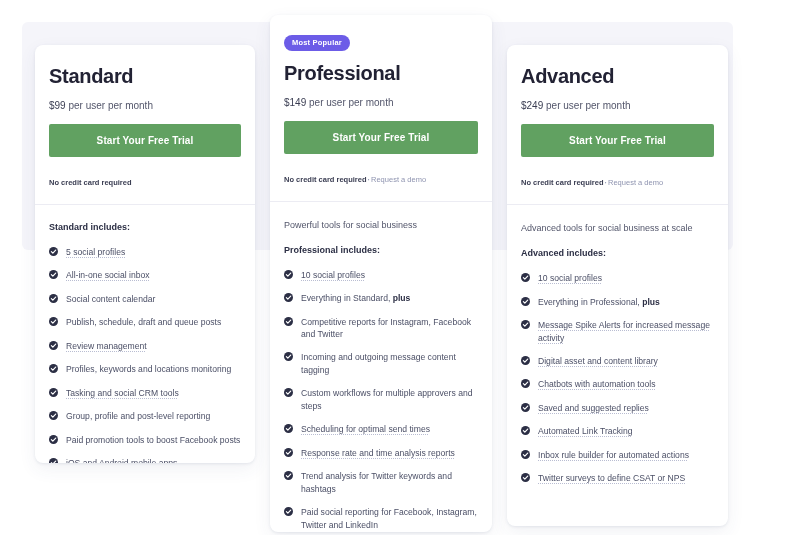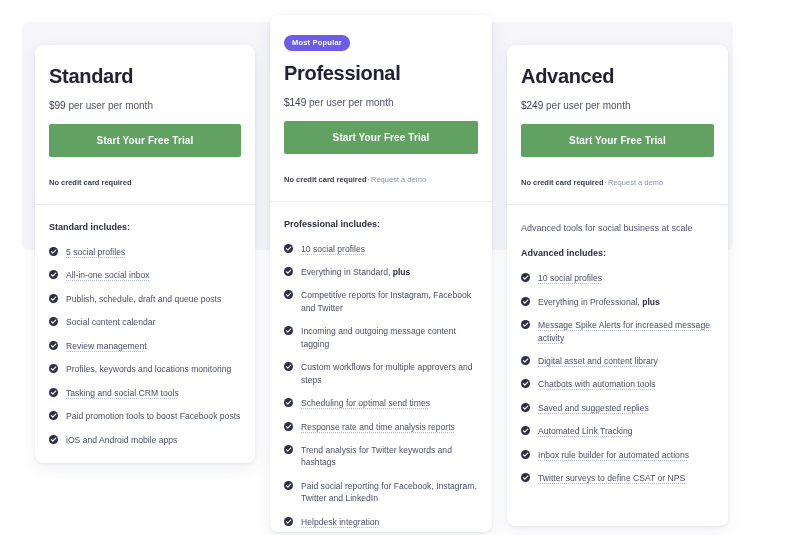--- a/index.html
+++ b/index.html
@@ -209,37 +209,41 @@
                   <circle cx="8" cy="8" r="8" fill="#2c2f45"></circle>
                   <path d="M4.2 8.2 L6.8 10.8 L11.9 5.4" stroke="#ffffff" stroke-width="2.1" fill="none" stroke-linecap="round" stroke-linejoin="round"></path>
                 </svg></span><span class="label link">5 social profiles</span></li>
             <li class="feature"><span class="check"><svg viewBox="0 0 16 16" width="9" height="9" aria-hidden="true">
                   <circle cx="8" cy="8" r="8" fill="#2c2f45"></circle>
                   <path d="M4.2 8.2 L6.8 10.8 L11.9 5.4" stroke="#ffffff" stroke-width="2.1" fill="none" stroke-linecap="round" stroke-linejoin="round"></path>
                 </svg></span><span class="label link">All-in-one social inbox</span></li>
             <li class="feature"><span class="check"><svg viewBox="0 0 16 16" width="9" height="9" aria-hidden="true">
                   <circle cx="8" cy="8" r="8" fill="#2c2f45"></circle>
                   <path d="M4.2 8.2 L6.8 10.8 L11.9 5.4" stroke="#ffffff" stroke-width="2.1" fill="none" stroke-linecap="round" stroke-linejoin="round"></path>
+                </svg></span><span class="label">Social content calendar</span></li>
+            <li class="feature"><span class="check"><svg viewBox="0 0 16 16" width="9" height="9" aria-hidden="true">
+                  <circle cx="8" cy="8" r="8" fill="#2c2f45"></circle>
+                  <path d="M4.2 8.2 L6.8 10.8 L11.9 5.4" stroke="#ffffff" stroke-width="2.1" fill="none" stroke-linecap="round" stroke-linejoin="round"></path>
                 </svg></span><span class="label">Publish, schedule, draft and queue posts</span></li>
             <li class="feature"><span class="check"><svg viewBox="0 0 16 16" width="9" height="9" aria-hidden="true">
                   <circle cx="8" cy="8" r="8" fill="#2c2f45"></circle>
                   <path d="M4.2 8.2 L6.8 10.8 L11.9 5.4" stroke="#ffffff" stroke-width="2.1" fill="none" stroke-linecap="round" stroke-linejoin="round"></path>
-                </svg></span><span class="label">Social content calendar</span></li>
-            <li class="feature"><span class="check"><svg viewBox="0 0 16 16" width="9" height="9" aria-hidden="true">
-                  <circle cx="8" cy="8" r="8" fill="#2c2f45"></circle>
-                  <path d="M4.2 8.2 L6.8 10.8 L11.9 5.4" stroke="#ffffff" stroke-width="2.1" fill="none" stroke-linecap="round" stroke-linejoin="round"></path>
                 </svg></span><span class="label link">Review management</span></li>
             <li class="feature"><span class="check"><svg viewBox="0 0 16 16" width="9" height="9" aria-hidden="true">
                   <circle cx="8" cy="8" r="8" fill="#2c2f45"></circle>
                   <path d="M4.2 8.2 L6.8 10.8 L11.9 5.4" stroke="#ffffff" stroke-width="2.1" fill="none" stroke-linecap="round" stroke-linejoin="round"></path>
                 </svg></span><span class="label">Profiles, keywords and locations monitoring</span></li>
             <li class="feature"><span class="check"><svg viewBox="0 0 16 16" width="9" height="9" aria-hidden="true">
                   <circle cx="8" cy="8" r="8" fill="#2c2f45"></circle>
                   <path d="M4.2 8.2 L6.8 10.8 L11.9 5.4" stroke="#ffffff" stroke-width="2.1" fill="none" stroke-linecap="round" stroke-linejoin="round"></path>
                 </svg></span><span class="label link">Tasking and social CRM tools</span></li>
+            <li class="feature"><span class="check"><svg viewBox="0 0 16 16" width="9" height="9" aria-hidden="true">
+                  <circle cx="8" cy="8" r="8" fill="#2c2f45"></circle>
+                  <path d="M4.2 8.2 L6.8 10.8 L11.9 5.4" stroke="#ffffff" stroke-width="2.1" fill="none" stroke-linecap="round" stroke-linejoin="round"></path>
+                </svg></span><span class="label">Group, profile and post-level reporting</span></li>
             <li class="feature"><span class="check"><svg viewBox="0 0 16 16" width="9" height="9" aria-hidden="true">
                   <circle cx="8" cy="8" r="8" fill="#2c2f45"></circle>
                   <path d="M4.2 8.2 L6.8 10.8 L11.9 5.4" stroke="#ffffff" stroke-width="2.1" fill="none" stroke-linecap="round" stroke-linejoin="round"></path>
                 </svg></span><span class="label">Paid promotion tools to boost Facebook posts</span></li>
             <li class="feature"><span class="check"><svg viewBox="0 0 16 16" width="9" height="9" aria-hidden="true">
                   <circle cx="8" cy="8" r="8" fill="#2c2f45"></circle>
                   <path d="M4.2 8.2 L6.8 10.8 L11.9 5.4" stroke="#ffffff" stroke-width="2.1" fill="none" stroke-linecap="round" stroke-linejoin="round"></path>
                 </svg></span><span class="label">iOS and Android mobile apps</span></li>
           </ul>
       </div>
@@ -253,20 +257,21 @@
           <span class="amount">$149</span>
           <span>per user per month</span>
         </div>
         <button class="cta">Start Your Free Trial</button>
         <div class="note">
           <span>No credit card required</span><span class="sep">·</span><span class="demo-link">Request a demo</span>
         </div>
       </div>
       <div class="divider"></div>
       <div class="card-body">
+        <div class="tagline">Powerful tools for social business</div>
         <div class="includes">Professional includes:</div>
         <ul class="features">
             <li class="feature"><span class="check"><svg viewBox="0 0 16 16" width="9" height="9" aria-hidden="true">
                   <circle cx="8" cy="8" r="8" fill="#2c2f45"></circle>
                   <path d="M4.2 8.2 L6.8 10.8 L11.9 5.4" stroke="#ffffff" stroke-width="2.1" fill="none" stroke-linecap="round" stroke-linejoin="round"></path>
                 </svg></span><span class="label link">10 social profiles</span></li>
             <li class="feature"><span class="check"><svg viewBox="0 0 16 16" width="9" height="9" aria-hidden="true">
                   <circle cx="8" cy="8" r="8" fill="#2c2f45"></circle>
                   <path d="M4.2 8.2 L6.8 10.8 L11.9 5.4" stroke="#ffffff" stroke-width="2.1" fill="none" stroke-linecap="round" stroke-linejoin="round"></path>
                 </svg></span><span class="label">Everything in Standard, <b>plus</b></span></li>

